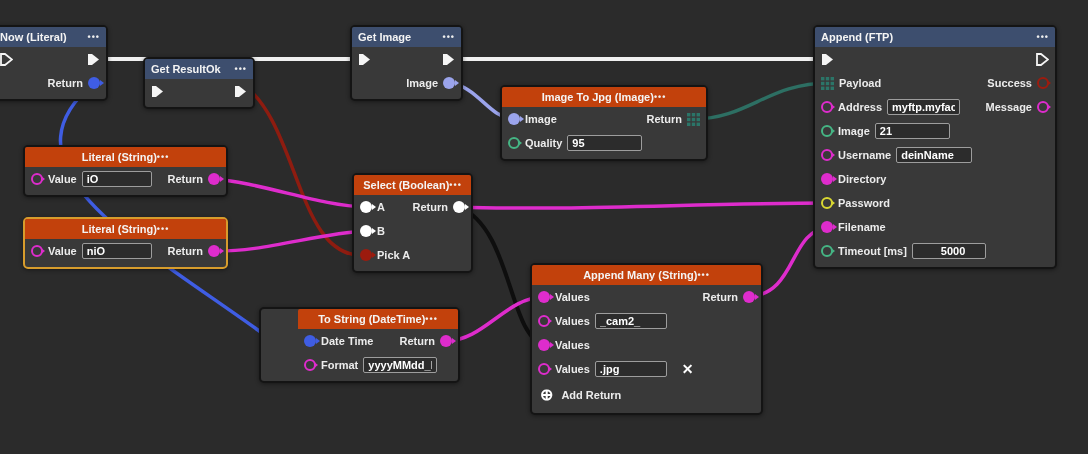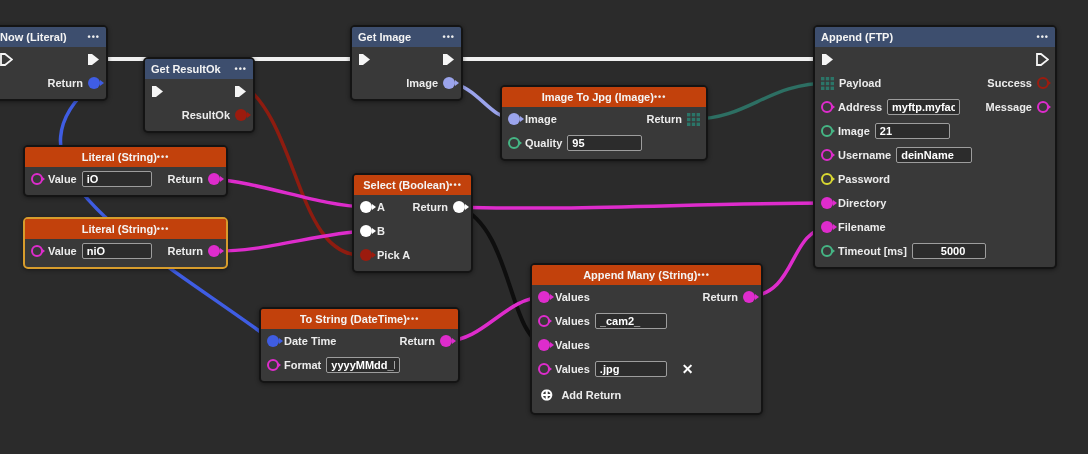--- a/index.html
+++ b/index.html
@@ -100,27 +100,20 @@
     <span class="exec">
         <svg width="13" height="15" viewBox="0 0 13 15">
           <path d="M1 2 L5 2 L12 7.5 L5 13 L1 13 Z" fill="#f5f5f5"></path>
         </svg>
       </span>
     <span class="exec">
         <svg width="13" height="15" viewBox="0 0 13 15">
           <path d="M1 2 L5 2 L12 7.5 L5 13 L1 13 Z" fill="#f5f5f5"></path>
         </svg>
       </span>
-  </div>
-  <div class="row split">
-    <span></span>
-    <span class="grp">
-      <span class="lbl">ResultOk</span>
-      <span class="port filled" style="--c:#9c1b0e"></span>
-    </span>
   </div>
 </div>
 
 <div class="node" style="left:350px;top:25px;width:113px;">
   <div class="hdr blue">
     <span class="ttl">Get Image</span>
     <span class="menu">•••</span>
   </div>
   <div class="row split">
     <span class="exec">
@@ -235,26 +228,26 @@
     <span class="port hollow" style="--c:#45b584"></span>
     <span class="lbl">Image</span>
     <input class="field" style="width: 75px;" readonly="" value="21">
   </div>
   <div class="row">
     <span class="port hollow" style="--c:#de2ccc"></span>
     <span class="lbl">Username</span>
     <input class="field" style="width: 76px;" readonly="" value="deinName">
   </div>
   <div class="row">
+    <span class="port filled" style="--c:#de2ccc"></span>
+    <span class="lbl">Directory</span>
+  </div>
+  <div class="row">
     <span class="port hollow" style="--c:#d9d832"></span>
     <span class="lbl">Password</span>
-  </div>
-  <div class="row">
-    <span class="port filled" style="--c:#de2ccc"></span>
-    <span class="lbl">Directory</span>
   </div>
   <div class="row">
     <span class="port filled" style="--c:#de2ccc"></span>
     <span class="lbl">Filename</span>
   </div>
   <div class="row">
     <span class="port hollow" style="--c:#45b584"></span>
     <span class="lbl">Timeout [ms]</span>
     <input class="field" style="width: 74px; padding-left: 28px;" readonly="" value="5000">
   </div>
@@ -314,21 +307,21 @@
   <div class="row">
     <span class="port filled" style="--c:#ffffff"></span>
     <span class="lbl">B</span>
   </div>
   <div class="row">
     <span class="port filled" style="--c:#9c1b0e"></span>
     <span class="lbl">Pick A</span>
   </div>
 </div>
 
-<div class="node" style="left:259px;top:307px;width:201px;">
+<div class="node" style="left:259px;top:307px;width:201px;padding-left:37px;">
   <div class="hdr green">
     <span class="ttl">To String (DateTime)</span>
     <span class="menu">•••</span>
   </div>
   <div class="row split">
     <span class="grp">
       <span class="port filled" style="--c:#3f5de3"></span>
       <span class="lbl">Date Time</span>
     </span>
     <span class="grp">

